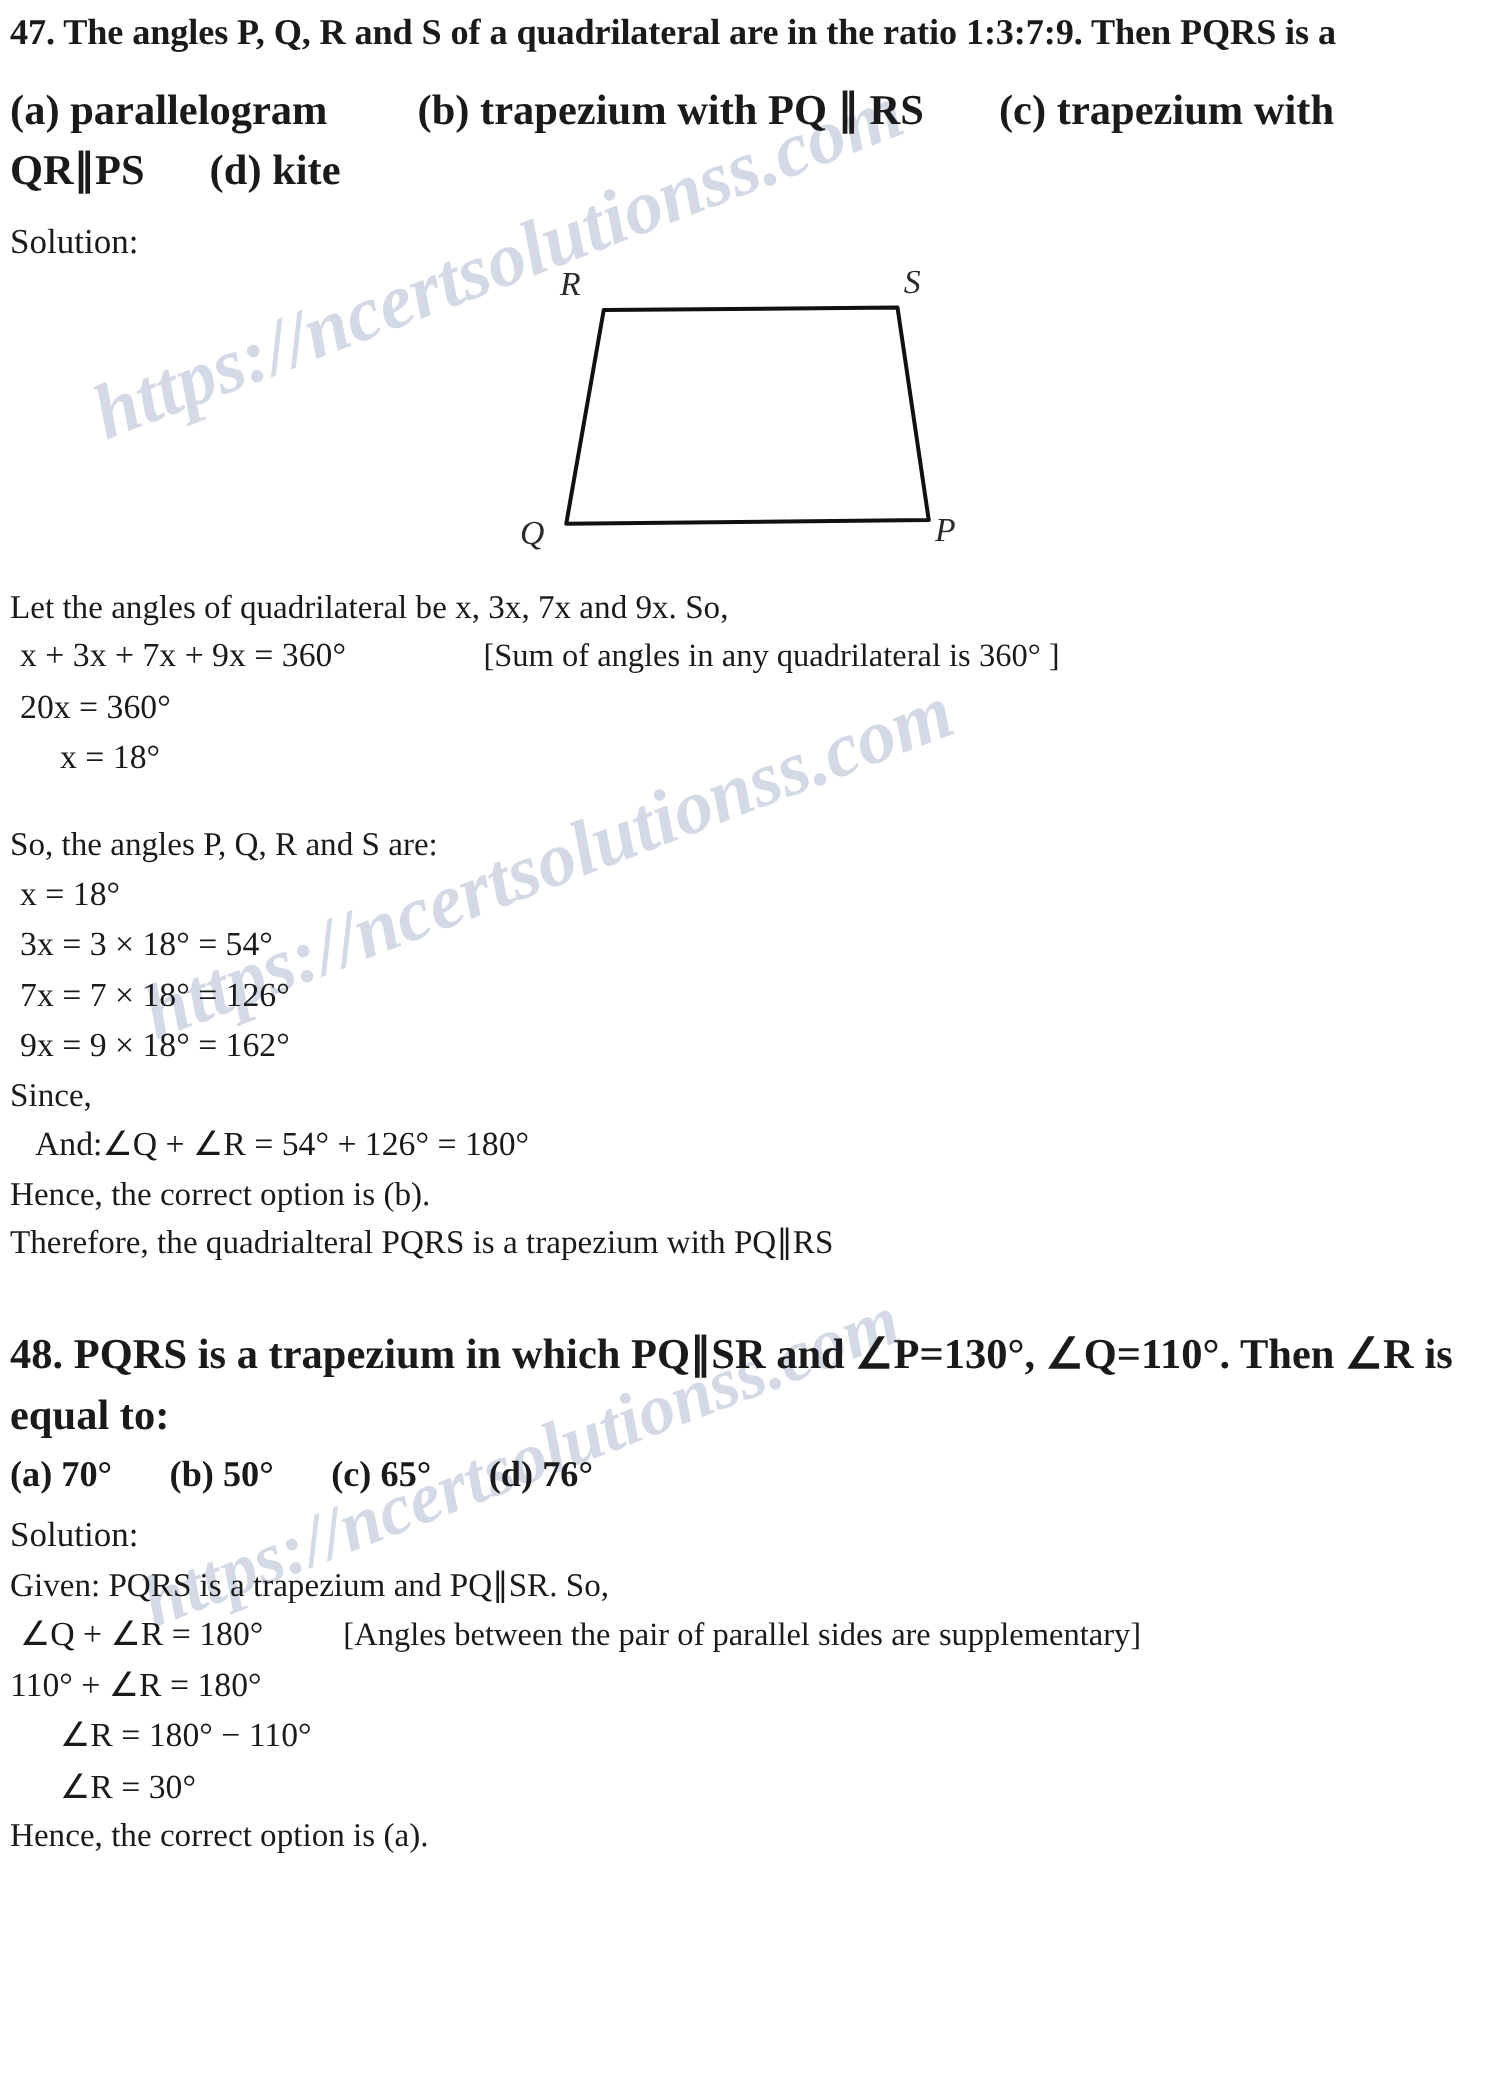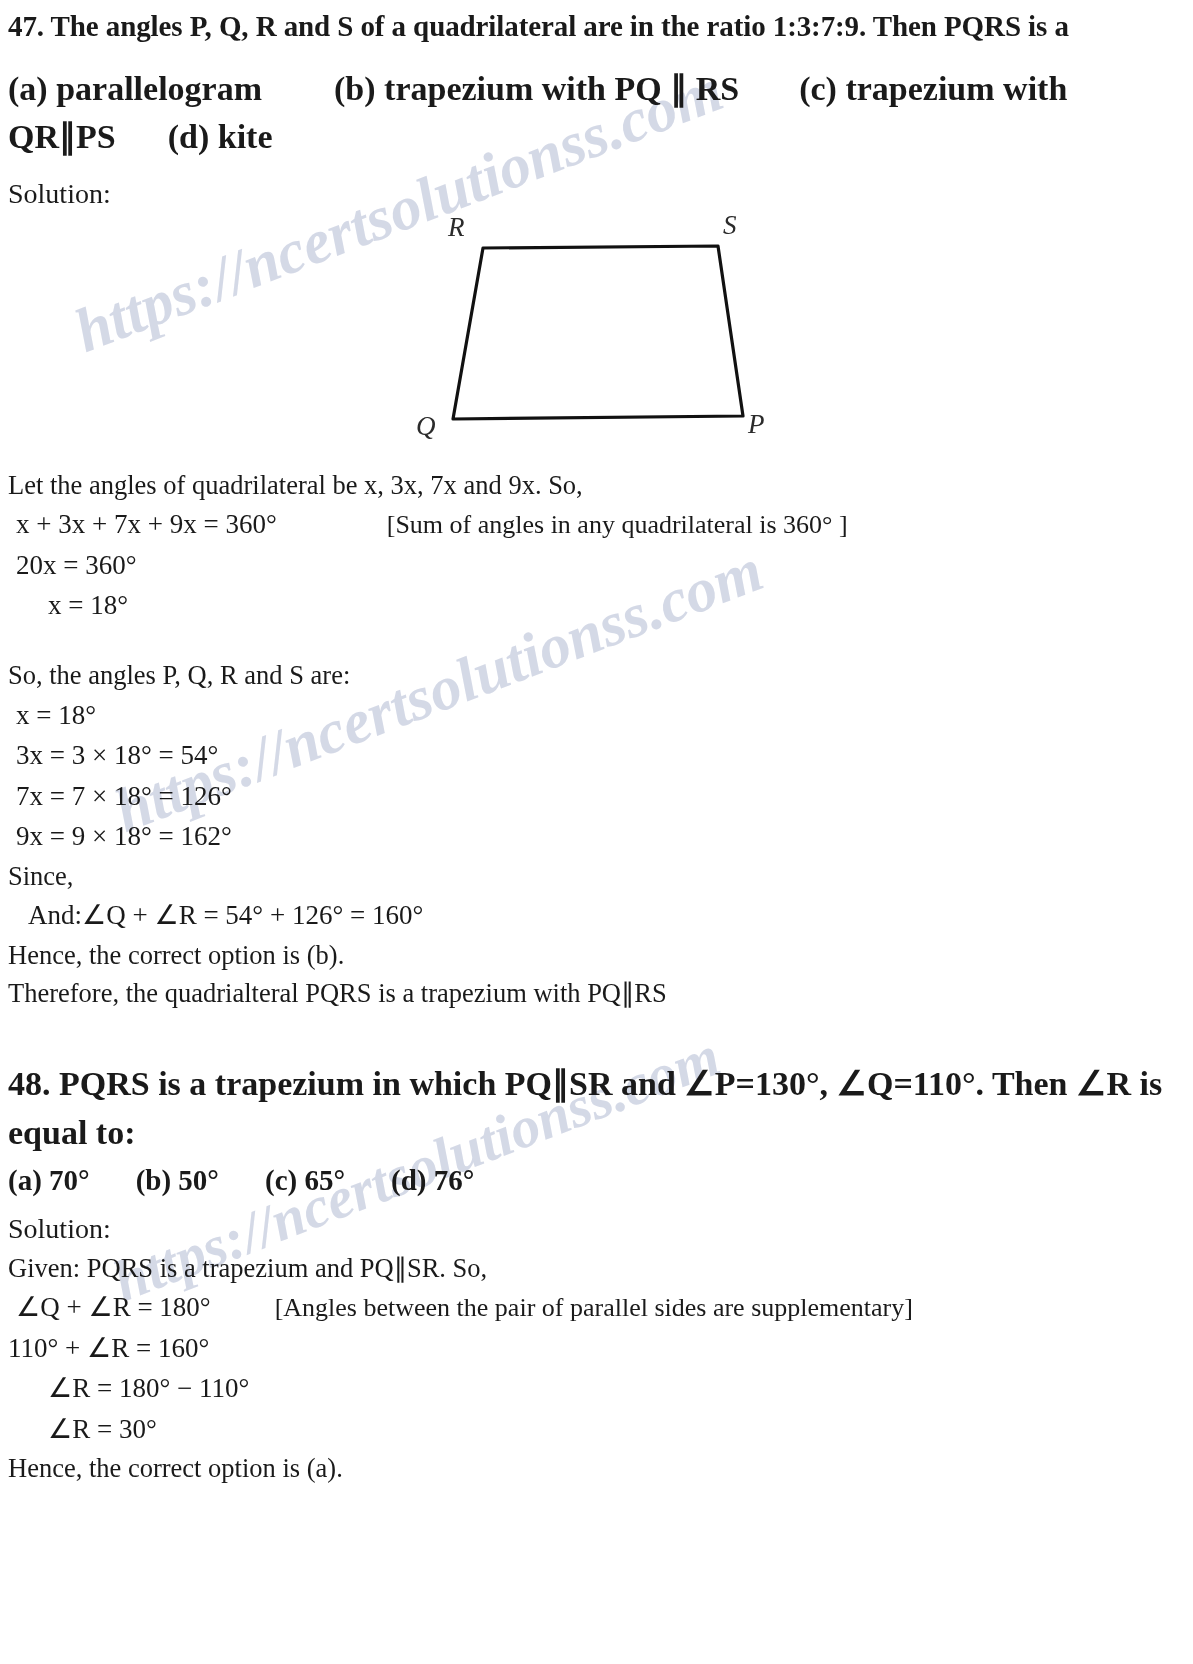--- a/index.html
+++ b/index.html
@@ -171,39 +171,39 @@
     <div class="mline indent-2">x = 18°</div>
 
     <div class="spacer-md"></div>
 
     <div class="line">So, the angles P, Q, R and S are:</div>
     <div class="mline indent-1">x = 18°</div>
     <div class="mline indent-1">3x = 3 × 18° = 54°</div>
     <div class="mline indent-1">7x = 7 × 18° = 126°</div>
     <div class="mline indent-1">9x = 9 × 18° = 162°</div>
     <div class="line">Since,</div>
-    <div class="mline indent-3">And:∠Q + ∠R = 54° + 126° = 160°</div>
+    <div class="mline indent-3">And:∠Q + ∠R = 54° + 126° = 180°</div>
     <div class="line">Hence, the correct option is (b).</div>
     <div class="line">Therefore, the quadrialteral PQRS is a trapezium with PQ∥RS</div>
 
     <div class="spacer-lg"></div>
 
     <div class="q48-head">48. PQRS is a trapezium in which PQ∥SR and ∠P=130°, ∠Q=110°. Then ∠R is equal to:</div>
 
     <div class="q48-opts">
       <span>(a) 70°</span><span class="o-gap"></span><span>(b) 50°</span><span class="o-gap"></span><span>(c) 65°</span><span class="o-gap"></span><span>(d) 76°</span>
     </div>
 
     <div class="solution-label">Solution:</div>
 
     <div class="line">Given: PQRS is a trapezium and PQ∥SR. So,</div>
 
     <div class="mline indent-1">
       <span>∠Q + ∠R = 180°</span><span class="inline-gap-sm"></span><span class="bracket-note">[Angles between the pair of parallel sides are supplementary]</span>
     </div>
 
-    <div class="mline">110° + ∠R = 160°</div>
+    <div class="mline">110° + ∠R = 180°</div>
     <div class="mline indent-2">∠R = 180° − 110°</div>
     <div class="mline indent-2">∠R = 30°</div>
     <div class="line">Hence, the correct option is (a).</div>
 
   </div>
 </div>
 
 </body></html>

